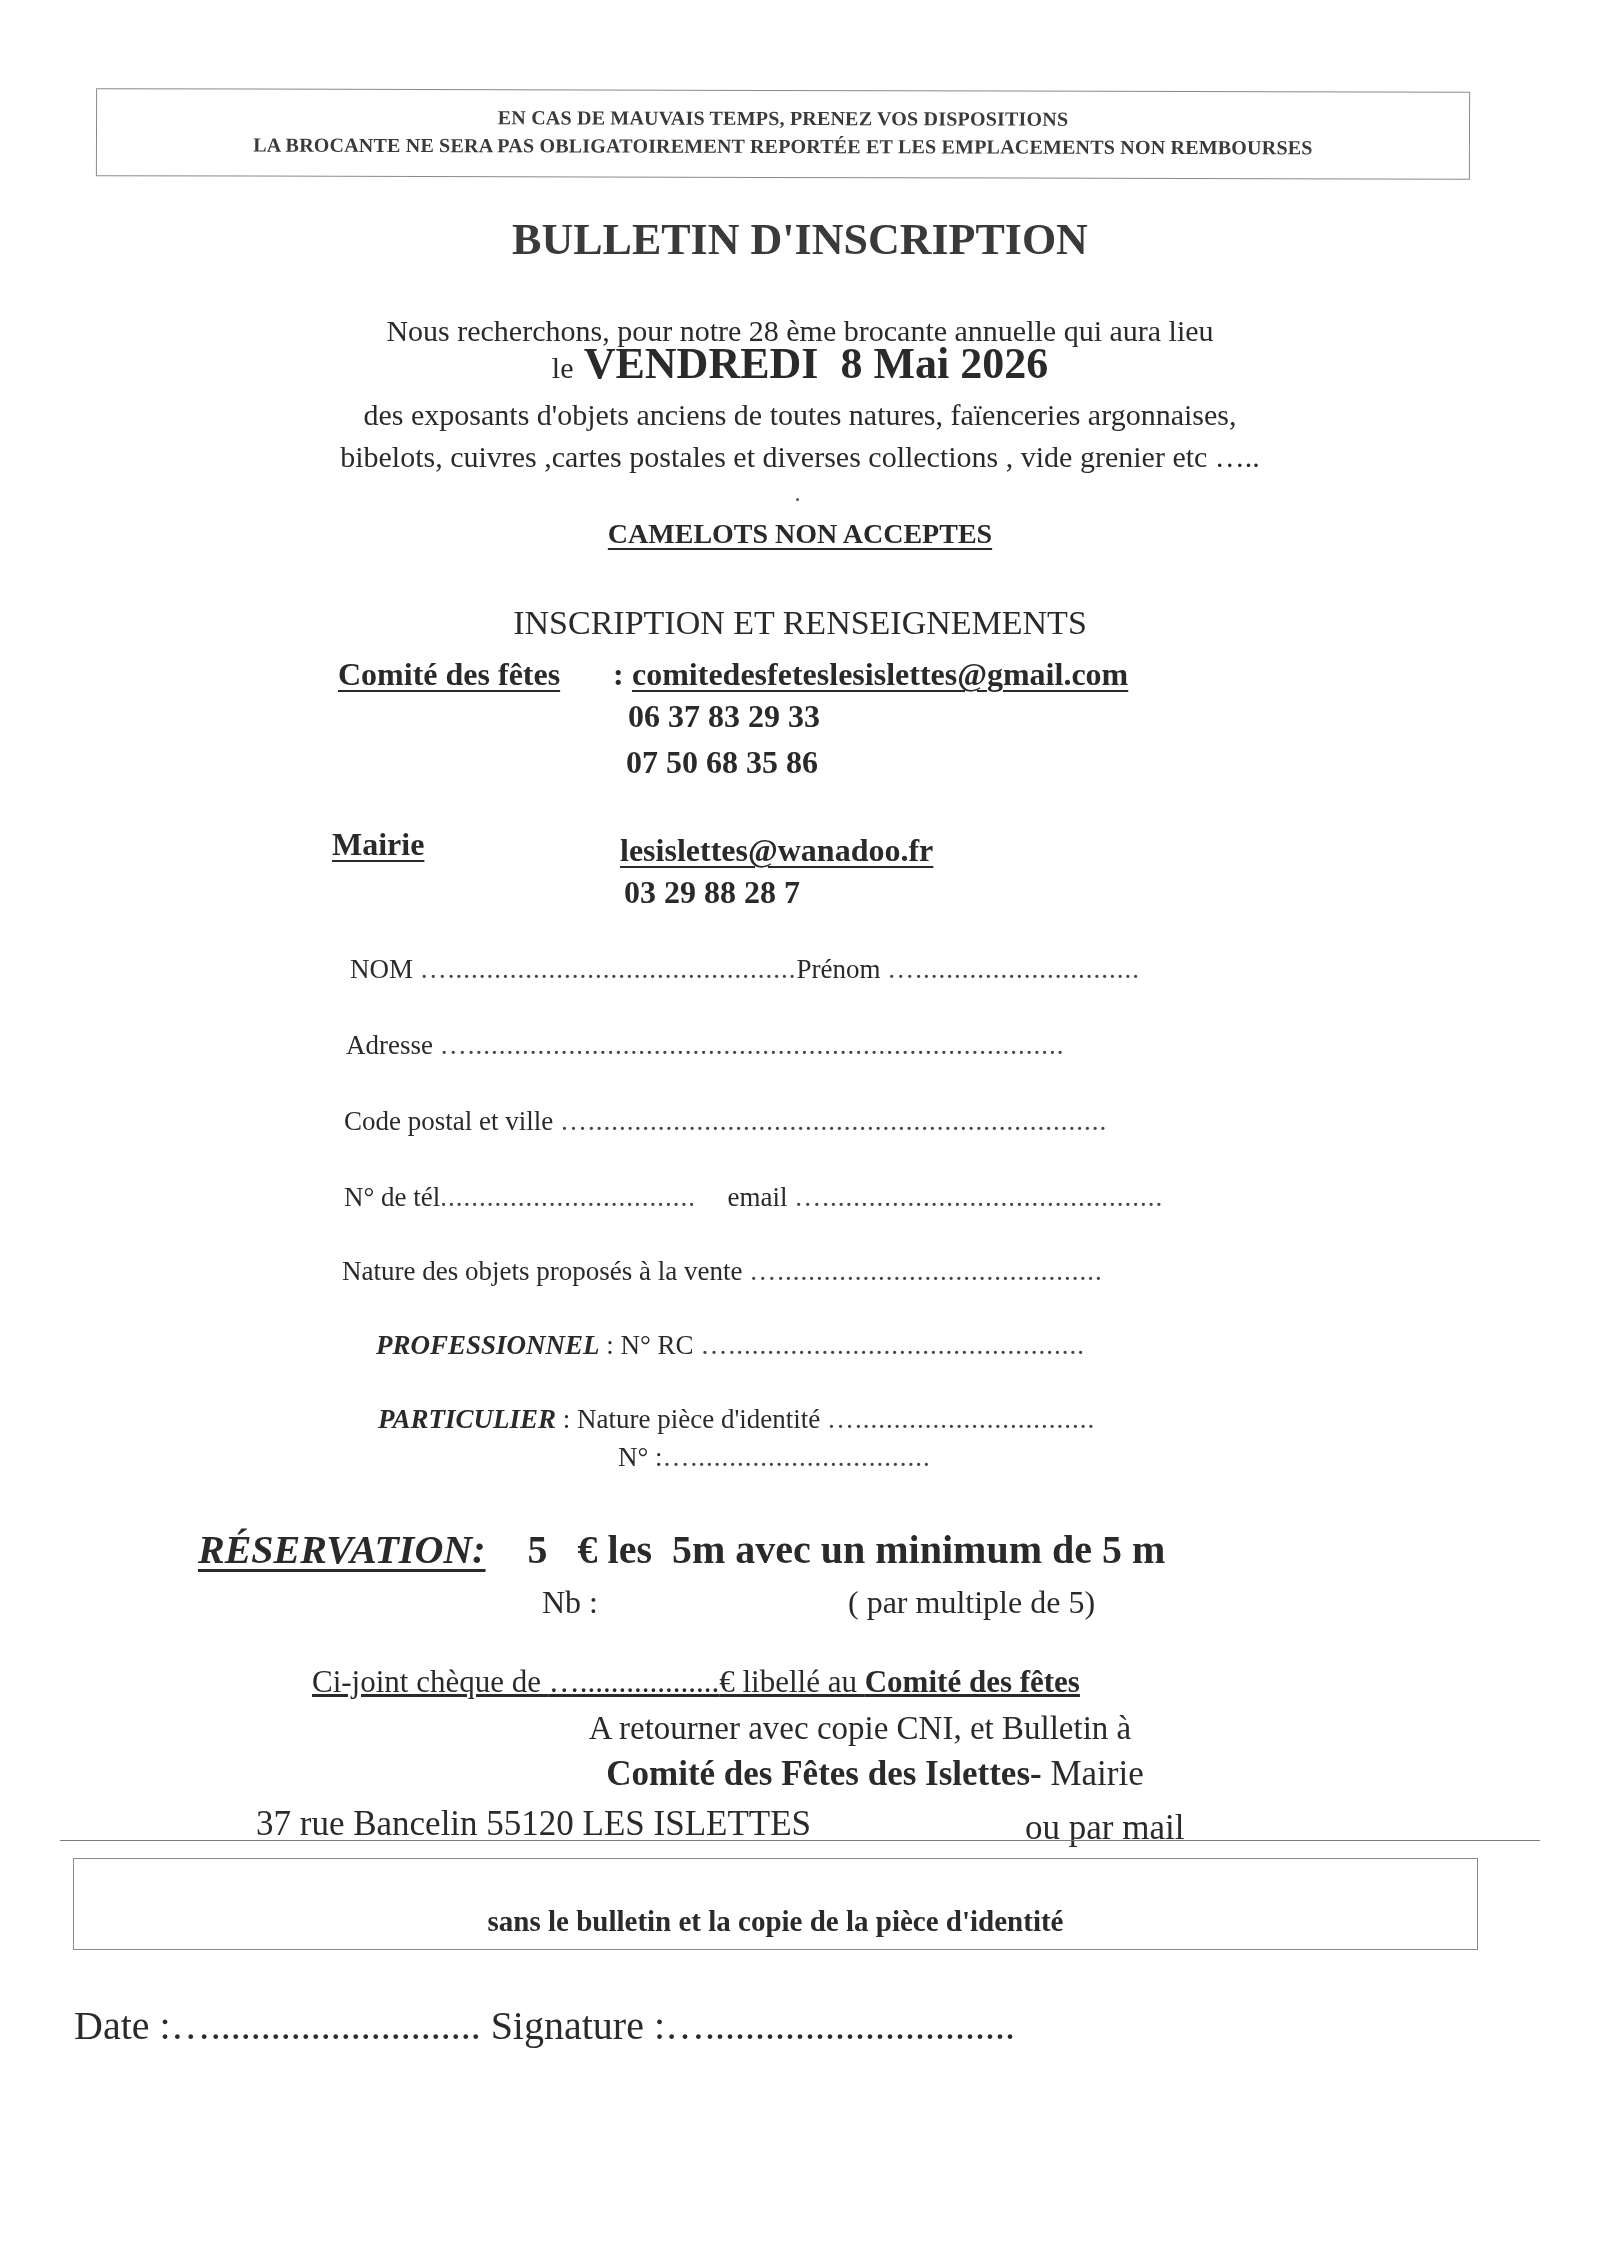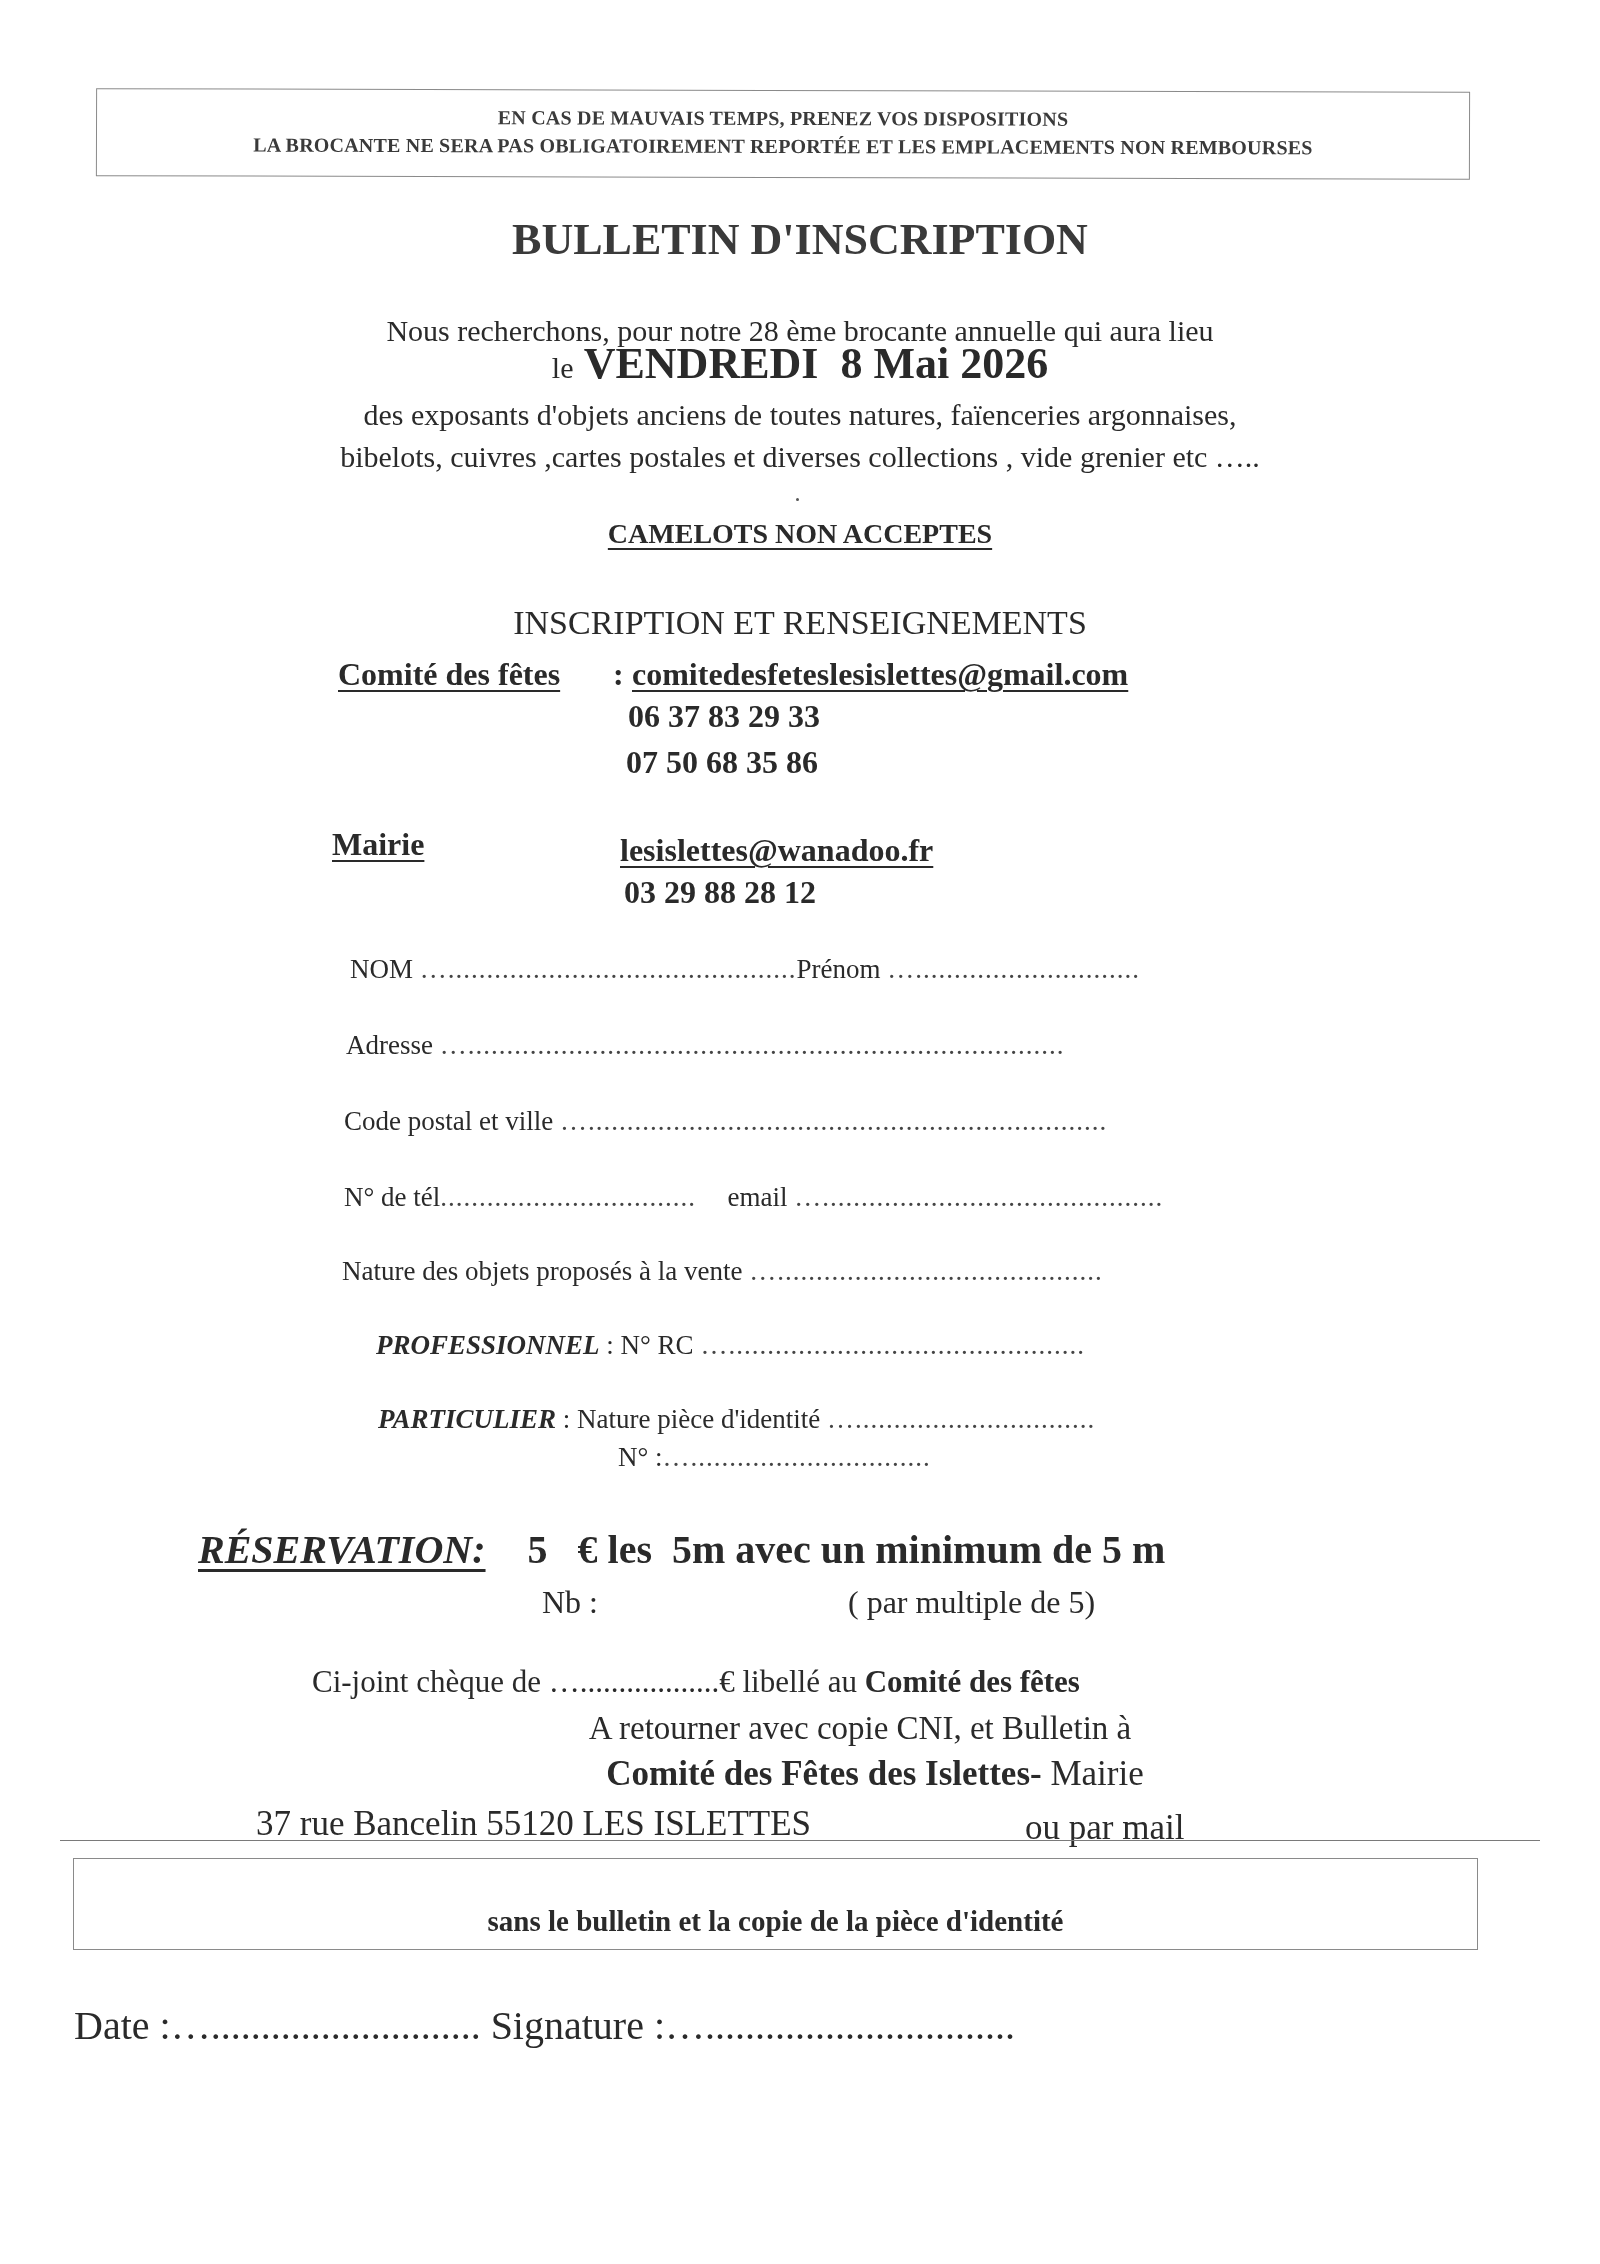--- a/index.html
+++ b/index.html
@@ -24,21 +24,21 @@
   .phone { font-size:32px; font-weight:bold; }
 
   .field { font-size:27px; color:#2a2a2a; }
   .field .dots { letter-spacing:1px; color:#444; }
   .field .bi { font-weight:bold; font-style:italic; }
 
   .resa { font-size:40px; font-weight:bold; }
   .resa .label { font-style:italic; text-decoration:underline; text-decoration-thickness:3px; text-underline-offset:6px;margin-top:32px; }
   .resa-sub { font-size:32px; }
 
-  .cheque { font-size:31px; }
+  .cheque { font-size:31px;text-decoration:underline; }
   .cheque b { font-weight:bold; }
   .return-to { font-size:33px; }
   .address { font-size:35px;margin-left:30px; }
 
   .hr-line { position:absolute; left:60px; width:1480px; height:0; border-top:1.5px solid #7a7a7a; }
   .notice-box { position:absolute; left:73px; top:1858px; width:1405px; height:92px;
                 border:1.5px solid #8a8a8a; box-sizing:border-box; }
   .notice-line { position:absolute; left:0; right:0; text-align:center; font-weight:bold; font-size:29px; }
 
   .sign { font-size:40px; }
@@ -68,21 +68,21 @@
 <div class="abs center info-title" style="top:604px;">INSCRIPTION ET RENSEIGNEMENTS</div>
 
 <div class="abs contact-label" style="left:338px; top:656px;">Comité des fêtes</div>
 <div class="abs phone" style="left:613px; top:656px;">:</div>
 <div class="abs contact-email" style="left:632px; top:656px;">comitedesfeteslesislettes@gmail.com</div>
 <div class="abs phone" style="left:628px; top:698px;">06 37 83 29 33</div>
 <div class="abs phone" style="left:626px; top:744px;">07 50 68 35 86</div>
 
 <div class="abs contact-label" style="left:332px; top:826px;">Mairie</div>
 <div class="abs contact-email" style="left:620px; top:832px;">lesislettes@wanadoo.fr</div>
-<div class="abs phone" style="left:624px; top:874px;">03 29 88 28 12</div>
+<div class="abs phone" style="left:624px; top:874px;">03 29 88 28 7</div>
 
 <div class="abs field" style="left:350px; top:954px;">
   <span>NOM</span>
   <span class="dots">….............................................</span><span>Prénom</span>
   <span class="dots">….............................</span>
 </div>
 <div class="abs field" style="left:346px; top:1030px;">
   <span>Adresse</span>
   <span class="dots">….............................................................................</span>
 </div>

